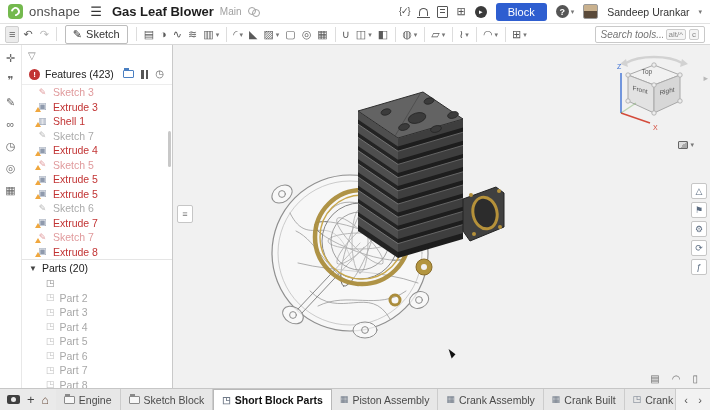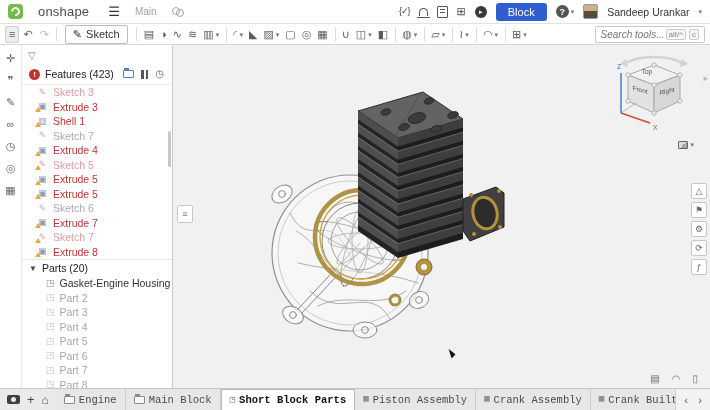--- a/index.html
+++ b/index.html
@@ -1,20 +1,20 @@
 <!DOCTYPE html>
 <html style="--share_blue: #2e5ed0; --error_red: #c23434; --suppressed_pink: #e09a9c; --warning_orange: #f0a73e; --gasket_gold: #ab8d3c; --logo_green: #74b94e; --viewport_bg: #f1f1f1;"><head>
 <meta charset="utf-8">
 <style>
   * { box-sizing: border-box; margin: 0; padding: 0; }
   html,body { width:710px; height:410px; overflow:hidden; }
   body { font-family:"Liberation Sans", sans-serif; font-size:11px; color:#333; background:#fff; position:relative; }
 
   
-  .topbar { height:24px; display:flex; align-items:center; padding:0 8px; border-bottom:1px solid #e2e2e2; gap:15px; background:#fff; }
+  .topbar { height:24px; display:flex; align-items:center; padding:0 8px; border-bottom:1px solid #e2e2e2; gap:6px; background:#fff; }
   .logo-mark { width:15px; height:15px; border-radius:4px; background:var(--logo_green); position:relative; flex:0 0 auto; }
   .logo-mark::after { content:''; position:absolute; inset:3px; border:2px solid #fff; border-radius:50%; border-left-color:transparent; transform:rotate(-40deg); }
   .logo-word { font-size:13px; color:#4d4d4d; letter-spacing:.2px; }
   .hamburger { font-size:13px; color:#333; margin-left:4px; cursor:pointer; }
   .doc-title { font-size:13px; font-weight:bold; color:#1d1d1d; margin-left:4px; white-space:nowrap; }
   .doc-workspace { font-size:10px; color:#a0a0a0; }
   .link-ico { width:11px; height:9px; position:relative; opacity:.55; }
   .link-ico::before,.link-ico::after { content:''; position:absolute; width:6px; height:6px; border:1.3px solid #555; border-radius:50%; }
   .link-ico::after { left:4px; top:2px; }
   .topbar-right { margin-left:auto; display:flex; align-items:center; gap:9px; }
@@ -117,20 +117,21 @@
   .tab-nav { margin-left:auto; display:flex; align-items:center; gap:2px; padding:0 4px; background:#f2f2f2; border-left:1px solid #ccc; }
   .tab-nav span { width:12px; text-align:center; color:#555; font-size:11px; cursor:pointer; }
 </style>
 </head>
 <body>
 
 <div class="topbar">
   <span class="logo-mark"></span>
   <span class="logo-word">onshape</span>
   <span class="hamburger">☰</span>
+  <span class="doc-title">Gas Leaf Blower</span>
   <span class="doc-workspace">Main</span>
   <span class="link-ico"></span>
   <div class="topbar-right">
     <span class="tb-ico fs-ico">{✓}</span>
     <span class="bell"></span>
     <span class="list-ico"></span>
     <span class="tb-ico">⊞</span>
     <span class="dark-circle">▸</span>
     <button class="share-btn">Block</button>
     <span class="help-wrap">
@@ -356,21 +357,20 @@
           </div>
         </div>
       <div class="section-row">
         <span class="sec-caret">▼</span>
         <span>Parts (20)</span>
       </div>
       <div>
 
           <div class="prow st-visible">
             <span class="fico ico-part">◳</span>
-            <span>Gasket-Engine Housing</span>
           </div>
 
           <div class="prow st-hidden">
             <span class="fico ico-part">◳</span>
             <span>Part 2</span>
           </div>
 
           <div class="prow st-hidden">
             <span class="fico ico-part">◳</span>
             <span>Part 3</span>
@@ -585,30 +585,30 @@
     <span class="cursor-mark"></span>
   </div>
 </div>
 
 <div class="tabbar">
   <div class="tab-controls">
     <span class="cam-ico"></span>
     <span class="plus-ico">+</span>
     <span class="home-ico">⌂</span>
   </div>
-  <div style="display:flex;align-items:stretch;overflow:hidden;flex:1;font-family:Liberation Mono, monospace;">
+  <div style="display:flex;align-items:stretch;overflow:hidden;flex:1;">
 
       <div class="tab st-normal tp-folder">
         <span class="tico ico-folder"></span>
         <span>Engine</span>
       </div>
 
       <div class="tab st-normal tp-folder">
         <span class="tico ico-folder"></span>
-        <span>Main Block</span>
+        <span>Sketch Block</span>
       </div>
 
       <div class="tab st-active tp-partstudio">
         <span class="tico ico-partstudio">◳</span>
         <span>Short Block Parts</span>
       </div>
 
       <div class="tab st-normal tp-assembly">
         <span class="tico ico-assembly">▦</span>
         <span>Piston Assembly</span>

